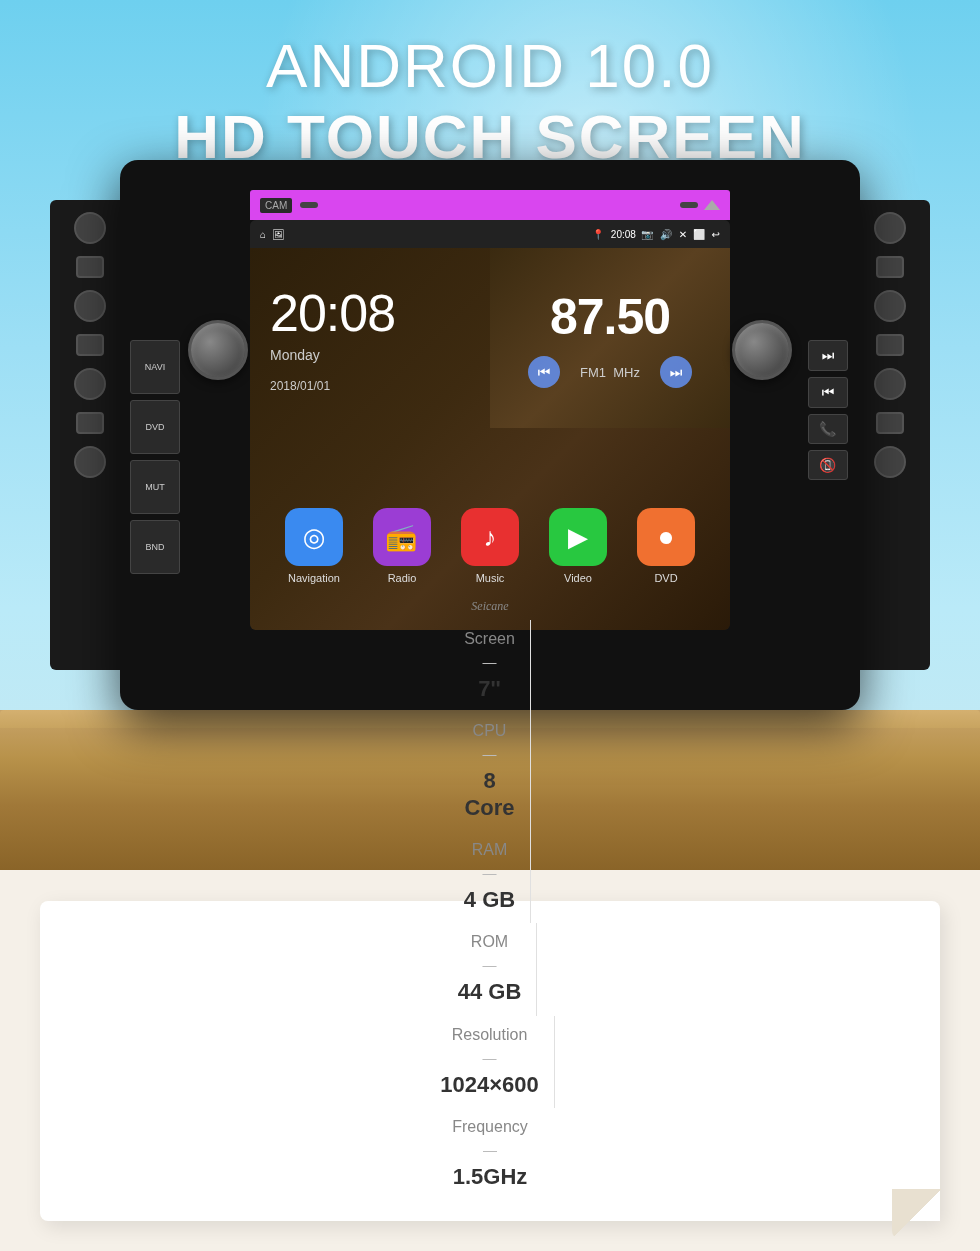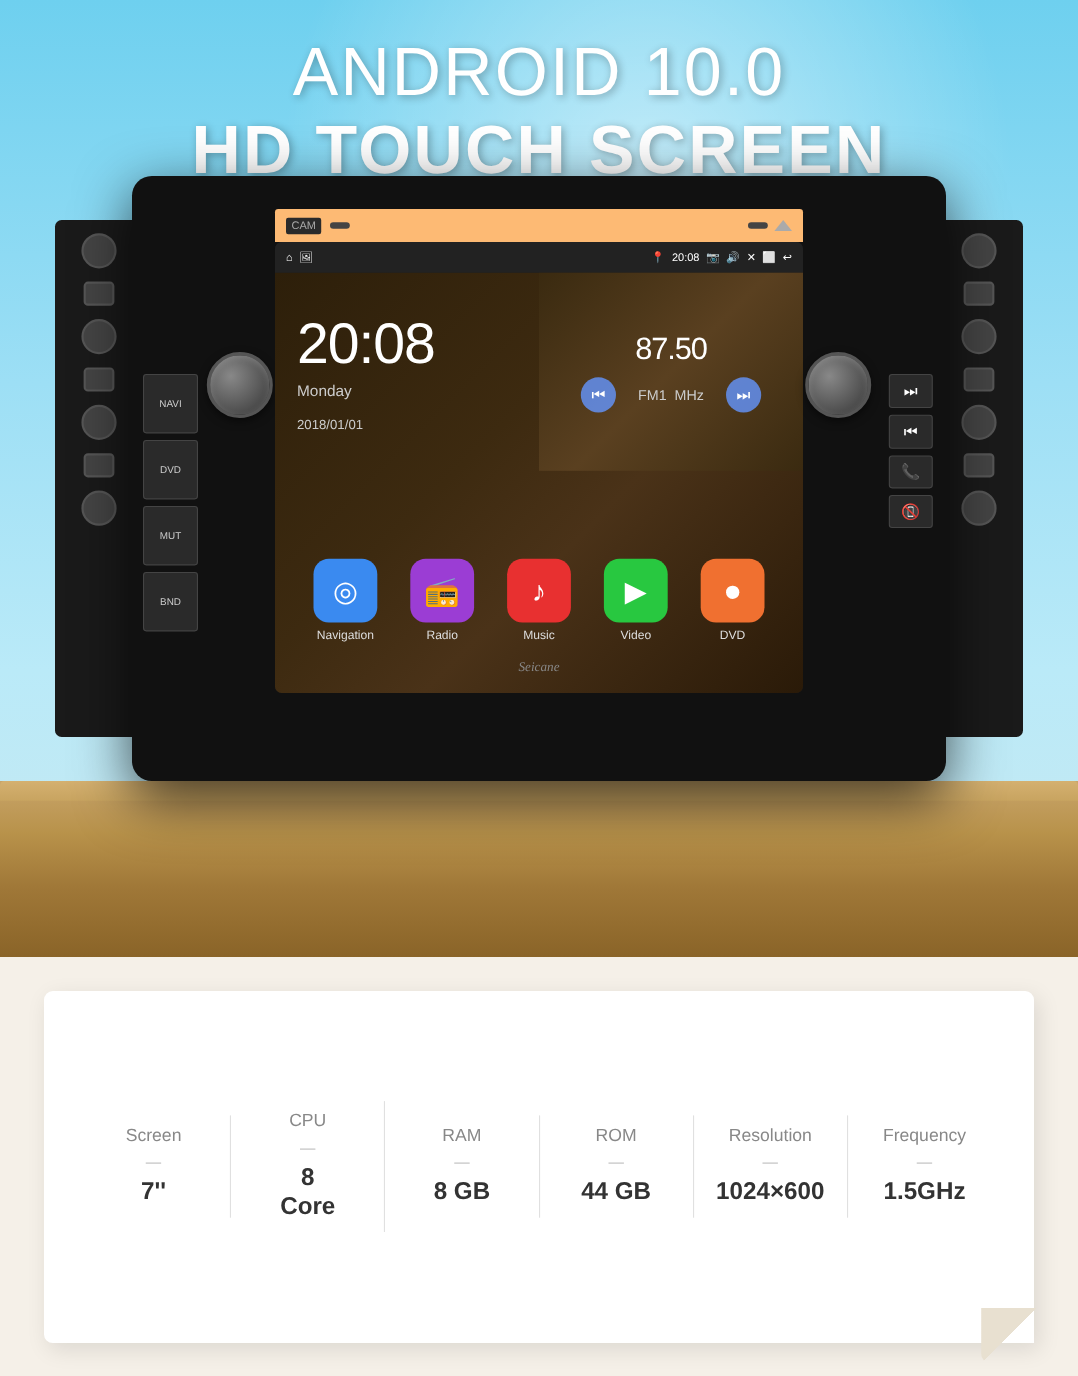--- a/index.html
+++ b/index.html
@@ -224,22 +224,22 @@
       flex: 1;
       padding: 20px;
       display: flex;
       flex-direction: column;
       align-items: center;
       justify-content: center;
       background: linear-gradient(135deg, #3a2a10 0%, #5a4020 50%, #3a2a10 100%);
     }
 
     .freq-display {
-      font-size: 28px;
-      font-weight: 400;
+      font-size: 50px;
+      font-weight: 700;
       color: white;
       letter-spacing: -1px;
     }
 
     .radio-controls {
       display: flex;
       align-items: center;
       gap: 20px;
       margin-top: 10px;
     }
@@ -346,23 +346,24 @@
     }
 
     .specs-paper {
       width: 900px;
       height: 320px;
       background: white;
       border-radius: 8px 8px 0 8px;
       box-shadow: 4px 6px 20px rgba(0,0,0,0.1);
       display: flex;
       align-items: center;
-      justify-content: flex-start;
+      justify-content: flex-end;
       padding: 20px 30px;
       position: relative;
+      flex-direction: column;
     }
 
     
     .specs-paper::after {
       content: '';
       position: absolute;
       bottom: -18px;
       right: -2px;
       width: 50px;
       height: 50px;
@@ -400,21 +401,21 @@
       text-align: center;
       line-height: 1.2;
     }
 
     .top-bar-unit {
       position: absolute;
       top: 30px;
       left: 130px;
       width: 480px;
       height: 30px;
-      background: #fdba74;
+      background: #d946ef;
       display: flex;
       align-items: center;
       justify-content: space-between;
       padding: 0 10px;
       border-radius: 3px 3px 0 0;
     }
 
     .top-bar-left { display: flex; gap: 8px; align-items: center; }
     .top-bar-right { display: flex; gap: 6px; align-items: center; }
 
@@ -590,21 +591,21 @@
 
     <div class="spec-item">
       <span class="spec-label">CPU</span>
       <span class="spec-divider">—</span>
       <span class="spec-value">8<br>Core</span>
     </div>
 
     <div class="spec-item">
       <span class="spec-label">RAM</span>
       <span class="spec-divider">—</span>
-      <span class="spec-value">8 GB</span>
+      <span class="spec-value">4 GB</span>
     </div>
 
     <div class="spec-item">
       <span class="spec-label">ROM</span>
       <span class="spec-divider">—</span>
       <span class="spec-value">44 GB</span>
     </div>
 
     <div class="spec-item">
       <span class="spec-label">Resolution</span>

